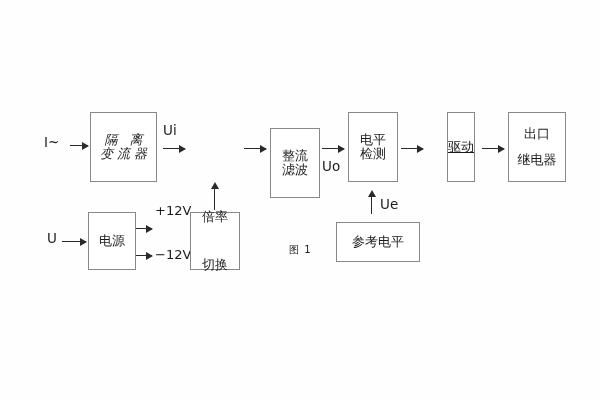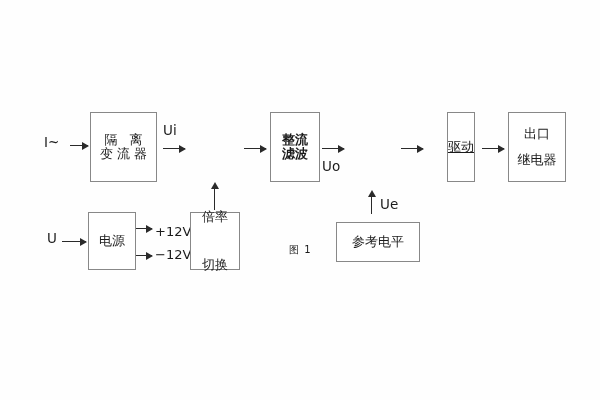--- a/index.html
+++ b/index.html
@@ -31,20 +31,21 @@
   .box .line {
     display: block;
     white-space: nowrap;
   }
   .box .line + .line {
     margin-top: 0;
   }
   .box.wide-letter .line {
     letter-spacing: 4px;
     text-indent: 4px;
+    font-style: italic;
   }
   .label {
     position: absolute;
     color: #1b1b1b;
     font-size: 13px;
     white-space: nowrap;
   }
   .label.sig {
     font-size: 13.5px;
   }
@@ -103,28 +104,32 @@
     <span class="line">隔 离</span>
     <span class="line">变流器</span>
   </div>
 
   <div class="label sig" style="left:163px; top:122px;">Ui</div>
   <div class="arrow-h" style="left:163px; top:148px; width:22px;"></div>
 
 
   <div class="arrow-h" style="left:244px; top:148px; width:22px;"></div>
 
-  <div class="box" style="left:270px; top:112px; width:50px; height:70px;font-weight:bold;">
+  <div class="box" style="left:270px; top:128px; width:50px; height:70px;">
     <span class="line">整流</span>
     <span class="line">滤波</span>
   </div>
 
   <div class="label sig" style="left:322px; top:122px;margin-top:36px;">Uo</div>
   <div class="arrow-h" style="left:322px; top:148px; width:22px;"></div>
 
+  <div class="box" style="left:348px; top:112px; width:50px; height:70px;">
+    <span class="line">电平</span>
+    <span class="line">检测</span>
+  </div>
 
   <div class="arrow-h" style="left:401px; top:148px; width:22px;"></div>
 
   <div class="box" style="left:447px; top:112px; width:28px; height:70px;text-decoration:underline;">
     <span class="line">驱动</span>
   </div>
 
   <div class="arrow-h" style="left:482px; top:148px; width:22px;"></div>
 
   <div class="box" style="left:508px; top:112px; width:58px; height:70px;gap:12px;">
@@ -134,21 +139,21 @@
 
   <div class="label sig" style="left:47px; top:230px;">U</div>
 
   <div class="arrow-h" style="left:62px; top:241px; width:24px;"></div>
 
   <div class="box" style="left:88px; top:212px; width:48px; height:58px;">
     <span class="line">电源</span>
   </div>
 
   <div class="arrow-h" style="left:136px; top:228px; width:16px;"></div>
-  <div class="label volt" style="left:155px; top:224px;">+12V</div>
+  <div class="label volt" style="left:155px; top:203px;">+12V</div>
 
   <div class="arrow-h" style="left:136px; top:255px; width:16px;"></div>
   <div class="label volt" style="left:155px; top:247px;">−12V</div>
 
   <div class="box" style="left:190px; top:212px; width:50px; height:58px;gap:34px;">
     <span class="line">倍率</span>
     <span class="line">切换</span>
   </div>
 
   <div class="arrow-v" style="left:214px; top:188px; height:22px;"></div>

